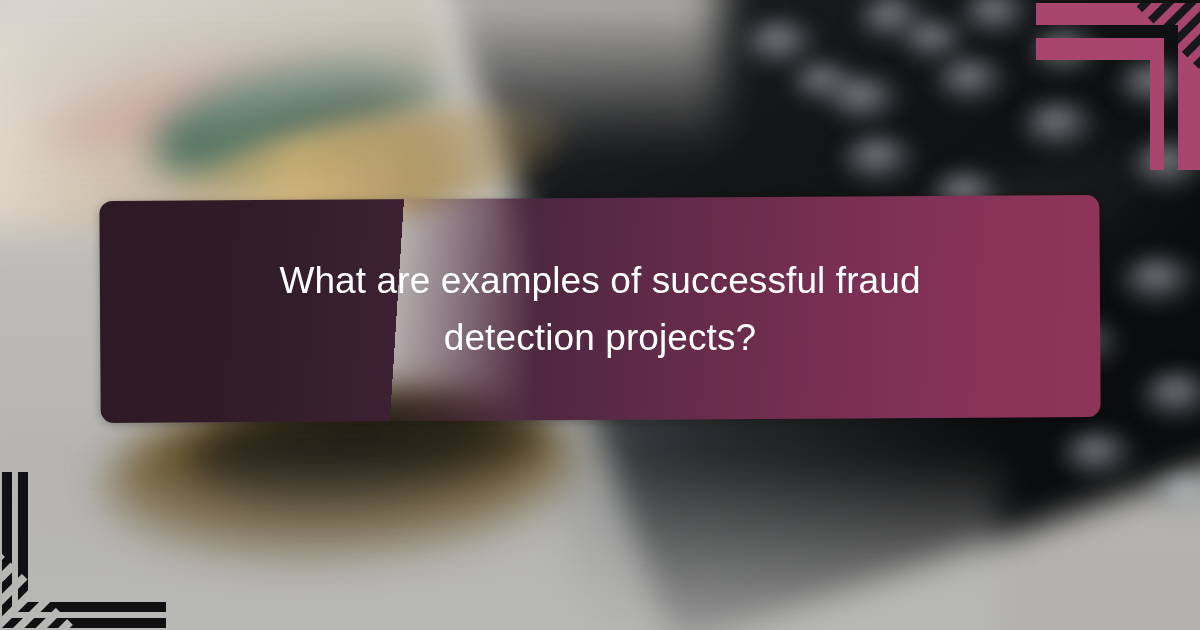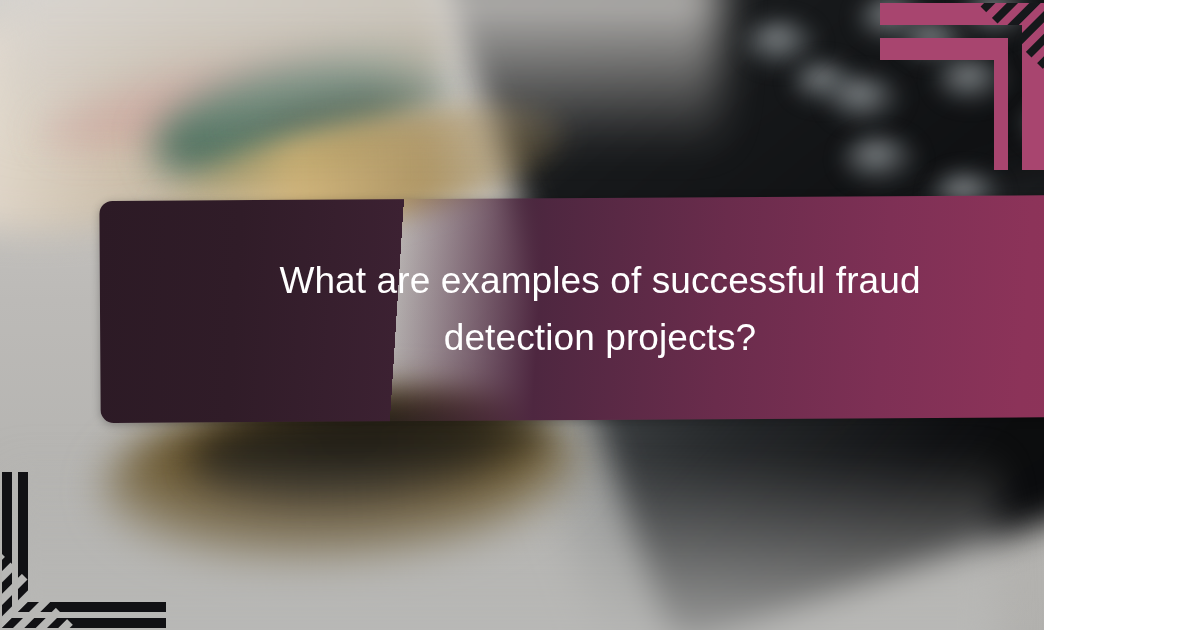--- a/index.html
+++ b/index.html
@@ -2,21 +2,21 @@
 <html><head>
 <meta charset="utf-8">
 <style>
   html, body {
     margin: 0;
     padding: 0;
     background: #ffffff;
   }
   #stage {
     position: relative;
-    width: 1044px;
+    width: 1200px;
     height: 630px;
     overflow: hidden;
     font-family: "Liberation Sans", sans-serif;
     background: #b7b7b5;
   }
 
   
   .bg-layer {
     position: absolute;
     inset: 0;

